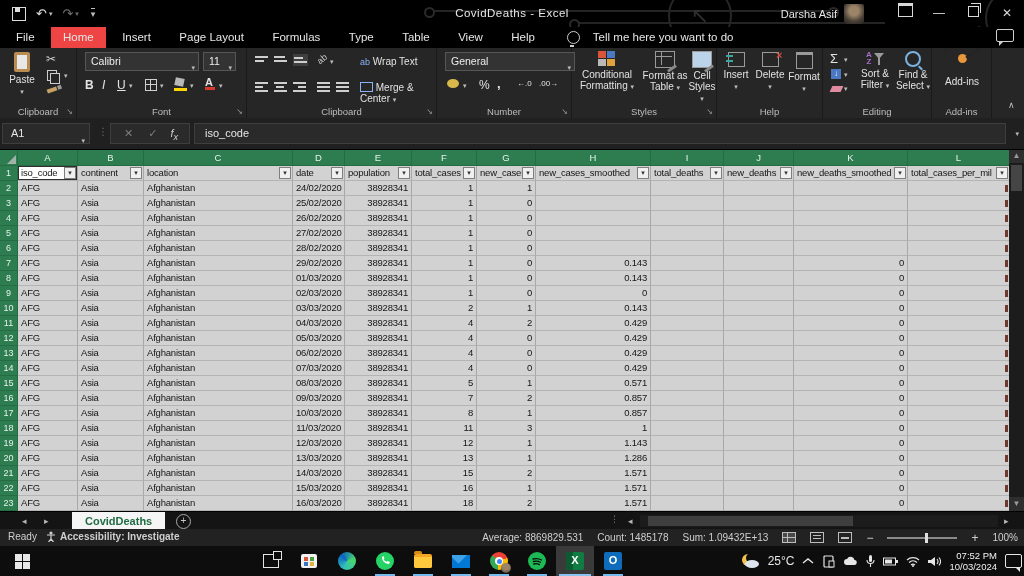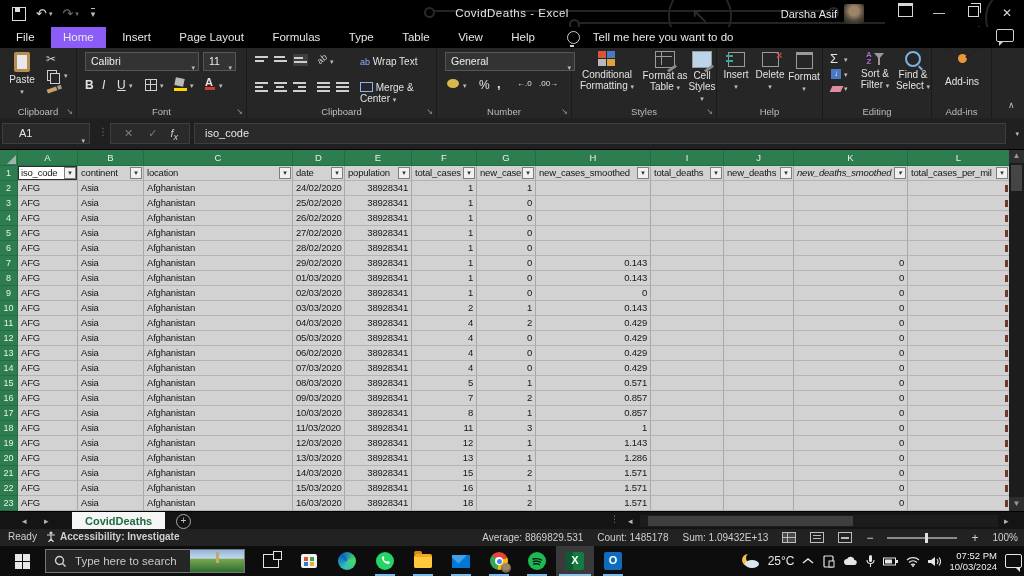--- a/index.html
+++ b/index.html
@@ -10,21 +10,21 @@
   #tabsrow{position:absolute;left:0;top:27px;width:1024px;height:21px;background:#000;z-index:5}
   .decor{position:absolute;z-index:1;pointer-events:none}
   .dline{background:#242424;height:2px}
   .dnode{width:7px;height:7px;border:2px solid #2a2a2a;border-radius:50%;background:#000}
   .dcircle{border:2px solid #262626;border-radius:50%}
   #title-text{position:absolute;left:0;right:0;top:0;height:27px;line-height:27px;text-align:center;
     color:#e8e8e8;font-size:11.5px;letter-spacing:.5px;z-index:6}
   .winbtn{position:absolute;top:0;height:27px;width:34px;text-align:center;line-height:27px;color:#d8d8d8;font-size:12px;z-index:7}
   
   .rtab{display:inline-block;height:21px;line-height:21px;padding:0 12px;color:#e6e6e6;font-size:11.5px;z-index:6;position:relative}
-  .rtab.active{background:#8b5cf6}
+  .rtab.active{background:#ef4444}
   
   #ribbon{position:absolute;left:0;top:48px;width:1024px;height:70px;background:#262626;z-index:4}
   .rgroup{position:absolute;top:0;height:70px;border-right:1px solid #1a1a1a;box-sizing:border-box}
   .glabel{position:absolute;bottom:1px;left:0;right:0;text-align:center;color:#bdbdbd;font-size:9.5px}
   .launcher{position:absolute;bottom:2px;right:3px;color:#9a9a9a;font-size:8px;line-height:8px}
   .ricon{color:#d6d6d6}
   .rtext{color:#e2e2e2;font-size:10px}
   .ddarrow{color:#bdbdbd;font-size:7px}
   .bigbtn{position:absolute;text-align:center;color:#e2e2e2;font-size:10px;line-height:11px}
   .combo{position:absolute;height:19px;background:#333;border:1px solid #565656;box-sizing:border-box;
@@ -301,21 +301,21 @@
     <div class="bigbtn" style="left:4px;top:6px;width:52px">
       <span style="display:inline-block;width:9px;height:9px;border-radius:50%;background:#e8973a"></span><br><br>
       <span>Add-ins</span>
     </div>
     <div class="glabel">Add-ins</div>
   </div>
   <span class="abs" style="left:1008px;top:52px;color:#bdbdbd;font-size:9px">∧</span>
 </div>
 
 <div id="fbar">
-  <div class="fbox" style="left:2px;width:88px;padding-left:16px">
+  <div class="fbox" style="left:2px;width:88px;padding-left:8px">
     <span>A1</span>
     <span class="ddarrow" style="position:absolute;right:4px;top:7px">▾</span>
   </div>
   <span class="abs" style="left:98px;top:8px;color:#6e6e6e;font-size:10px">⋮</span>
   <div class="fbox" style="left:110px;width:80px;text-align:center">
     <span style="color:#7e7e7e;margin:0 6px">✕</span>
     <span style="color:#7e7e7e;margin:0 6px">✓</span>
     <span style="color:#cfcfcf;font-style:italic;margin:0 4px">f<sub>x</sub></span>
   </div>
   <div class="fbox" style="left:194px;right:18px;padding-left:10px">
@@ -348,21 +348,21 @@
         <div class="cell hcell active-cell" style="width: 60px;"><span>iso_code</span><span class="filter-btn">▾</span></div>
         <div class="cell hcell" style="width: 66px;"><span>continent</span><span class="filter-btn">▾</span></div>
         <div class="cell hcell" style="width: 149px;"><span>location</span><span class="filter-btn">▾</span></div>
         <div class="cell hcell" style="width: 52px;"><span>date</span><span class="filter-btn">▾</span></div>
         <div class="cell hcell" style="width: 67px;"><span>population</span><span class="filter-btn">▾</span></div>
         <div class="cell hcell" style="width: 65px;"><span>total_cases</span><span class="filter-btn">▾</span></div>
         <div class="cell hcell" style="width: 59px;"><span>new_cases</span><span class="filter-btn">▾</span></div>
         <div class="cell hcell" style="width: 115px;"><span>new_cases_smoothed</span><span class="filter-btn">▾</span></div>
         <div class="cell hcell" style="width: 73px;"><span>total_deaths</span><span class="filter-btn">▾</span></div>
         <div class="cell hcell" style="width: 70px;"><span>new_deaths</span><span class="filter-btn">▾</span></div>
-        <div class="cell hcell" style="width: 114px; font-style: italic;"><span>new_deaths_smoothed</span><span class="filter-btn">▾</span></div>
+        <div class="cell hcell" style="width: 114px;"><span>new_deaths_smoothed</span><span class="filter-btn">▾</span></div>
         <div class="cell hcell" style="width: 102px;"><span>total_cases_per_mil</span><span class="filter-btn">▾</span></div>
       </div>
       <div class="grid-row">
         <div class="row-num">2</div>
         <div class="cell al" style="width: 60px;">AFG</div>
         <div class="cell al" style="width: 66px;">Asia</div>
         <div class="cell al" style="width: 149px;">Afghanistan</div>
         <div class="cell ar" style="width: 52px;">24/02/2020</div>
         <div class="cell ar" style="width: 67px;">38928341</div>
         <div class="cell ar" style="width: 65px;">1</div>
@@ -628,21 +628,21 @@
         <div class="cell ar" style="width: 114px;">0</div>
         <div class="cell ar" style="width: 102px;">
           <span class="lfrag"></span>
         </div>
       </div>
       <div class="grid-row">
         <div class="row-num">18</div>
         <div class="cell al" style="width: 60px;">AFG</div>
         <div class="cell al" style="width: 66px;">Asia</div>
         <div class="cell al" style="width: 149px;">Afghanistan</div>
-        <div class="cell ar" style="width: 52px; text-align: center;">11/03/2020</div>
+        <div class="cell ar" style="width: 52px;">11/03/2020</div>
         <div class="cell ar" style="width: 67px;">38928341</div>
         <div class="cell ar" style="width: 65px;">11</div>
         <div class="cell ar" style="width: 59px;">3</div>
         <div class="cell ar" style="width: 115px;">1</div>
         <div class="cell ar" style="width: 73px;"></div>
         <div class="cell ar" style="width: 70px;"></div>
         <div class="cell ar" style="width: 114px;">0</div>
         <div class="cell ar" style="width: 102px;">
           <span class="lfrag"></span>
         </div>
@@ -788,30 +788,20 @@
 
 <div id="taskbar">
   <div id="startbtn">
       <span class="winlogo">
         <i></i>
         <i></i>
         <i></i>
         <i></i>
       </span>
     </div>
-  <div id="searchbox">
-    <svg width="13" height="13" viewBox="0 0 13 13" style="margin:0 8px">
-        <circle cx="5.5" cy="5.5" r="4" stroke="#d0d0d0" stroke-width="1.4" fill="none"></circle>
-        <path d="M8.5 8.5l3 3" stroke="#d0d0d0" stroke-width="1.4"></path>
-      </svg>
-    <span id="searchtext">Type here to search</span>
-    <span id="searchimg">
-        <i></i>
-      </span>
-  </div>
   <div id="tbicons">
     <div class="tbslot">
         <span style="width:14px;height:12px;border:1.5px solid #e4e4e4;position:relative">
           <i style="position:absolute;right:-4px;top:-4px;width:7px;height:7px;border:1.5px solid #e4e4e4;background:#0d0d0d"></i>
         </span>
       </div>
     <div class="tbslot">
         <span style="width:16px;height:14px;background:#f2f2f2;border-radius:2px;position:relative">
           <i style="position:absolute;left:3px;top:3px;width:4px;height:4px;background:#d8553a"></i>
           <i style="position:absolute;left:9px;top:3px;width:4px;height:4px;background:#4a9e3f"></i>

